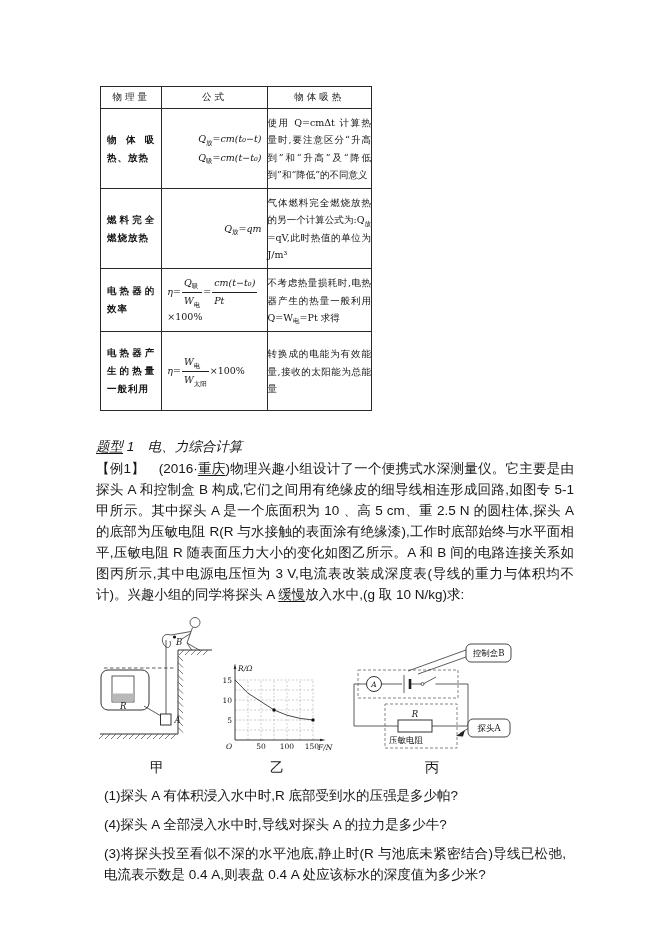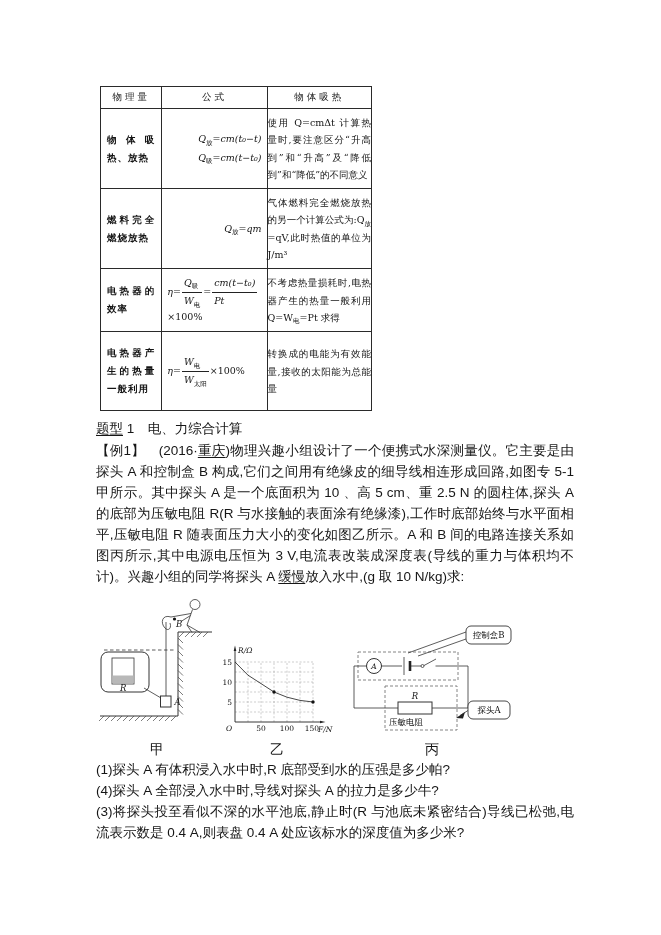--- a/index.html
+++ b/index.html
@@ -17,25 +17,25 @@
   td.note{padding:5px 0;line-height:1.82;text-align:justify;}
   .fline{white-space:nowrap;margin:2px 0;text-align:right;}
   .var{font-style:italic;}
   .fsub{font-size:6.5px;position:relative;top:2.5px;}
   .frac{display:inline-block;text-align:left;vertical-align:middle;margin:0 1px;}
   .frac .num{display:block;border-bottom:0.8px solid #222;padding:0 2px 0.5px;}
   .frac .den{display:block;padding:0.5px 2px 0;}
 
   
   .bodytext{font-size:13.5px;line-height:21px;text-align:justify;margin:0;}
-  .topic{margin-top:7px;}
+  .topic{margin-top:25px;font-style:italic;}
   .example{margin-top:1px;}
   .u{text-decoration:underline;text-underline-offset:2px;}
   .caption{margin-top:2px;}
-  .questions p{margin:0;}
+  .questions p{margin:8px;}
 
   
   .figrow{display:flex;align-items:flex-end;margin-top:5px;margin-left:2px;}
   .fig{display:flex;flex-direction:column;align-items:center;}
   .fig + .fig{margin-left:10px;}
   .fig-label{font-size:14px;margin-top:1px;}
   .fig-yi{margin-left:2px !important;}
   .fig-bing{margin-left:16px !important;}
 
   .fig-line{stroke:#333;stroke-width:1;fill:none;}

